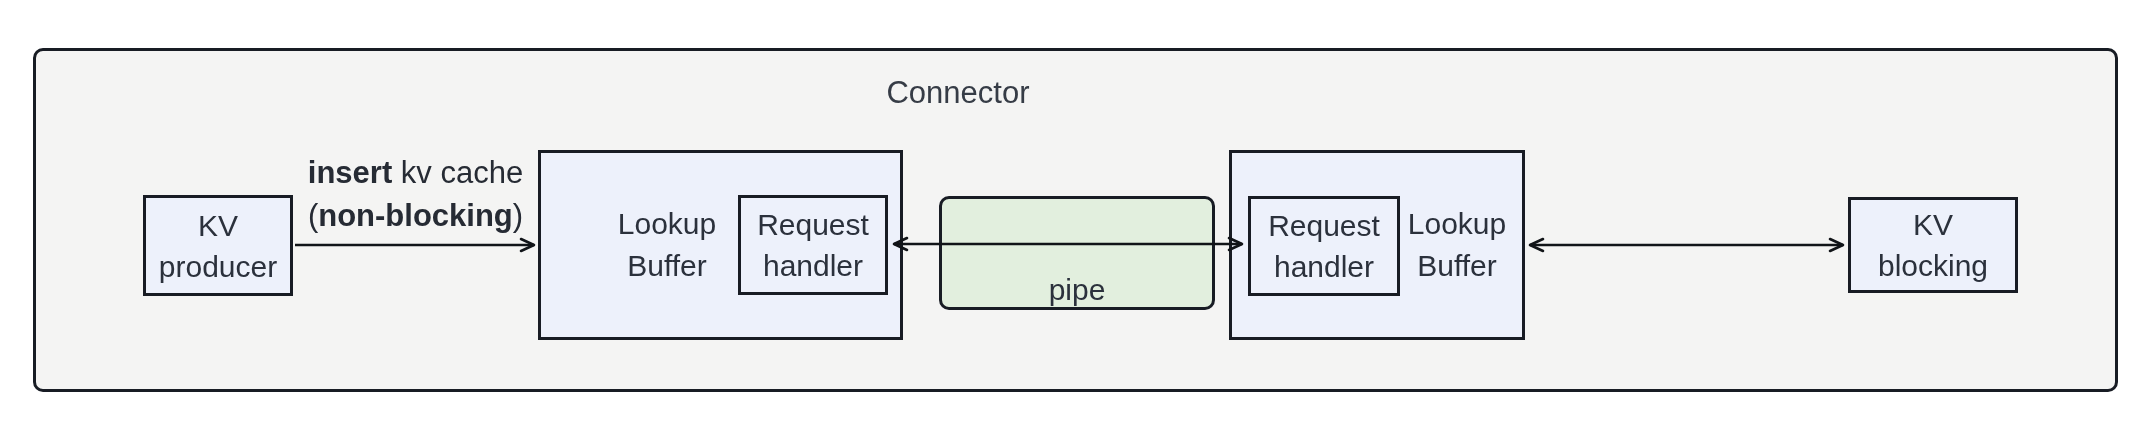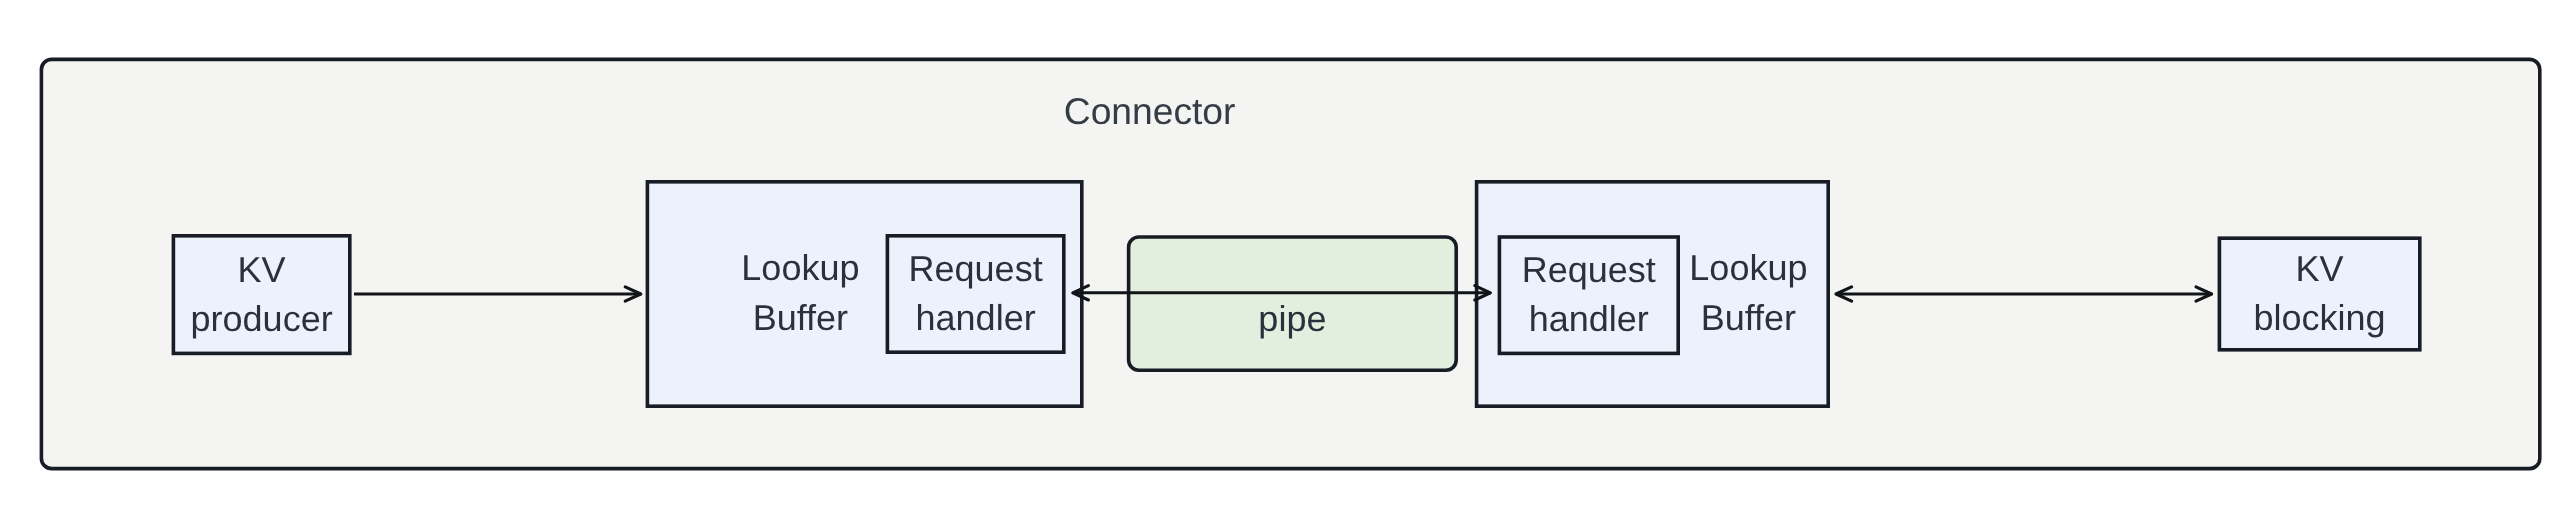--- a/index.html
+++ b/index.html
@@ -59,21 +59,21 @@
     left: 939px; top: 196px;
     width: 276px; height: 114px;
     background: #e2efde;
     border: 3px solid #181c24;
     border-radius: 10px;
     box-sizing: border-box;
     display: flex;
     align-items: flex-end;
     justify-content: center;
     font-size: 30px;
-    padding-bottom: 23px;
+    padding-bottom: 0;
   }
   .buffer-label {
     position: absolute;
     width: 180px;
     top: 203px;
     text-align: center;
     font-size: 30px;
     line-height: 42px;
   }
   .buffer-label-left  { left: 577px; }
@@ -131,20 +131,24 @@
   <div class="node node-request-right">
     <span>Request</span>
     <span>handler</span>
   </div>
 
   <div class="node node-kv-consumer">
     <span>KV</span>
     <span>blocking</span>
   </div>
 
+  <div class="edge-label edge-label-insert">
+    <div><b>insert</b><span> kv cache</span></div>
+    <div><span>(</span><b>non-blocking</b><span>)</span></div>
+  </div>
 
   <div class="edge-label edge-label-drop">
   </div>
 
   <svg class="arrows-layer" width="2146" height="438" viewBox="0 0 2146 438">
     <defs>
       <marker id="ah" markerUnits="userSpaceOnUse" markerWidth="20" markerHeight="20" refX="16" refY="9" orient="auto-start-reverse">
         <path d="M3,3 L16,9 L3,15" fill="none" stroke="#111418" stroke-width="2.6" stroke-linecap="round" stroke-linejoin="round"></path>
       </marker>
     </defs>

